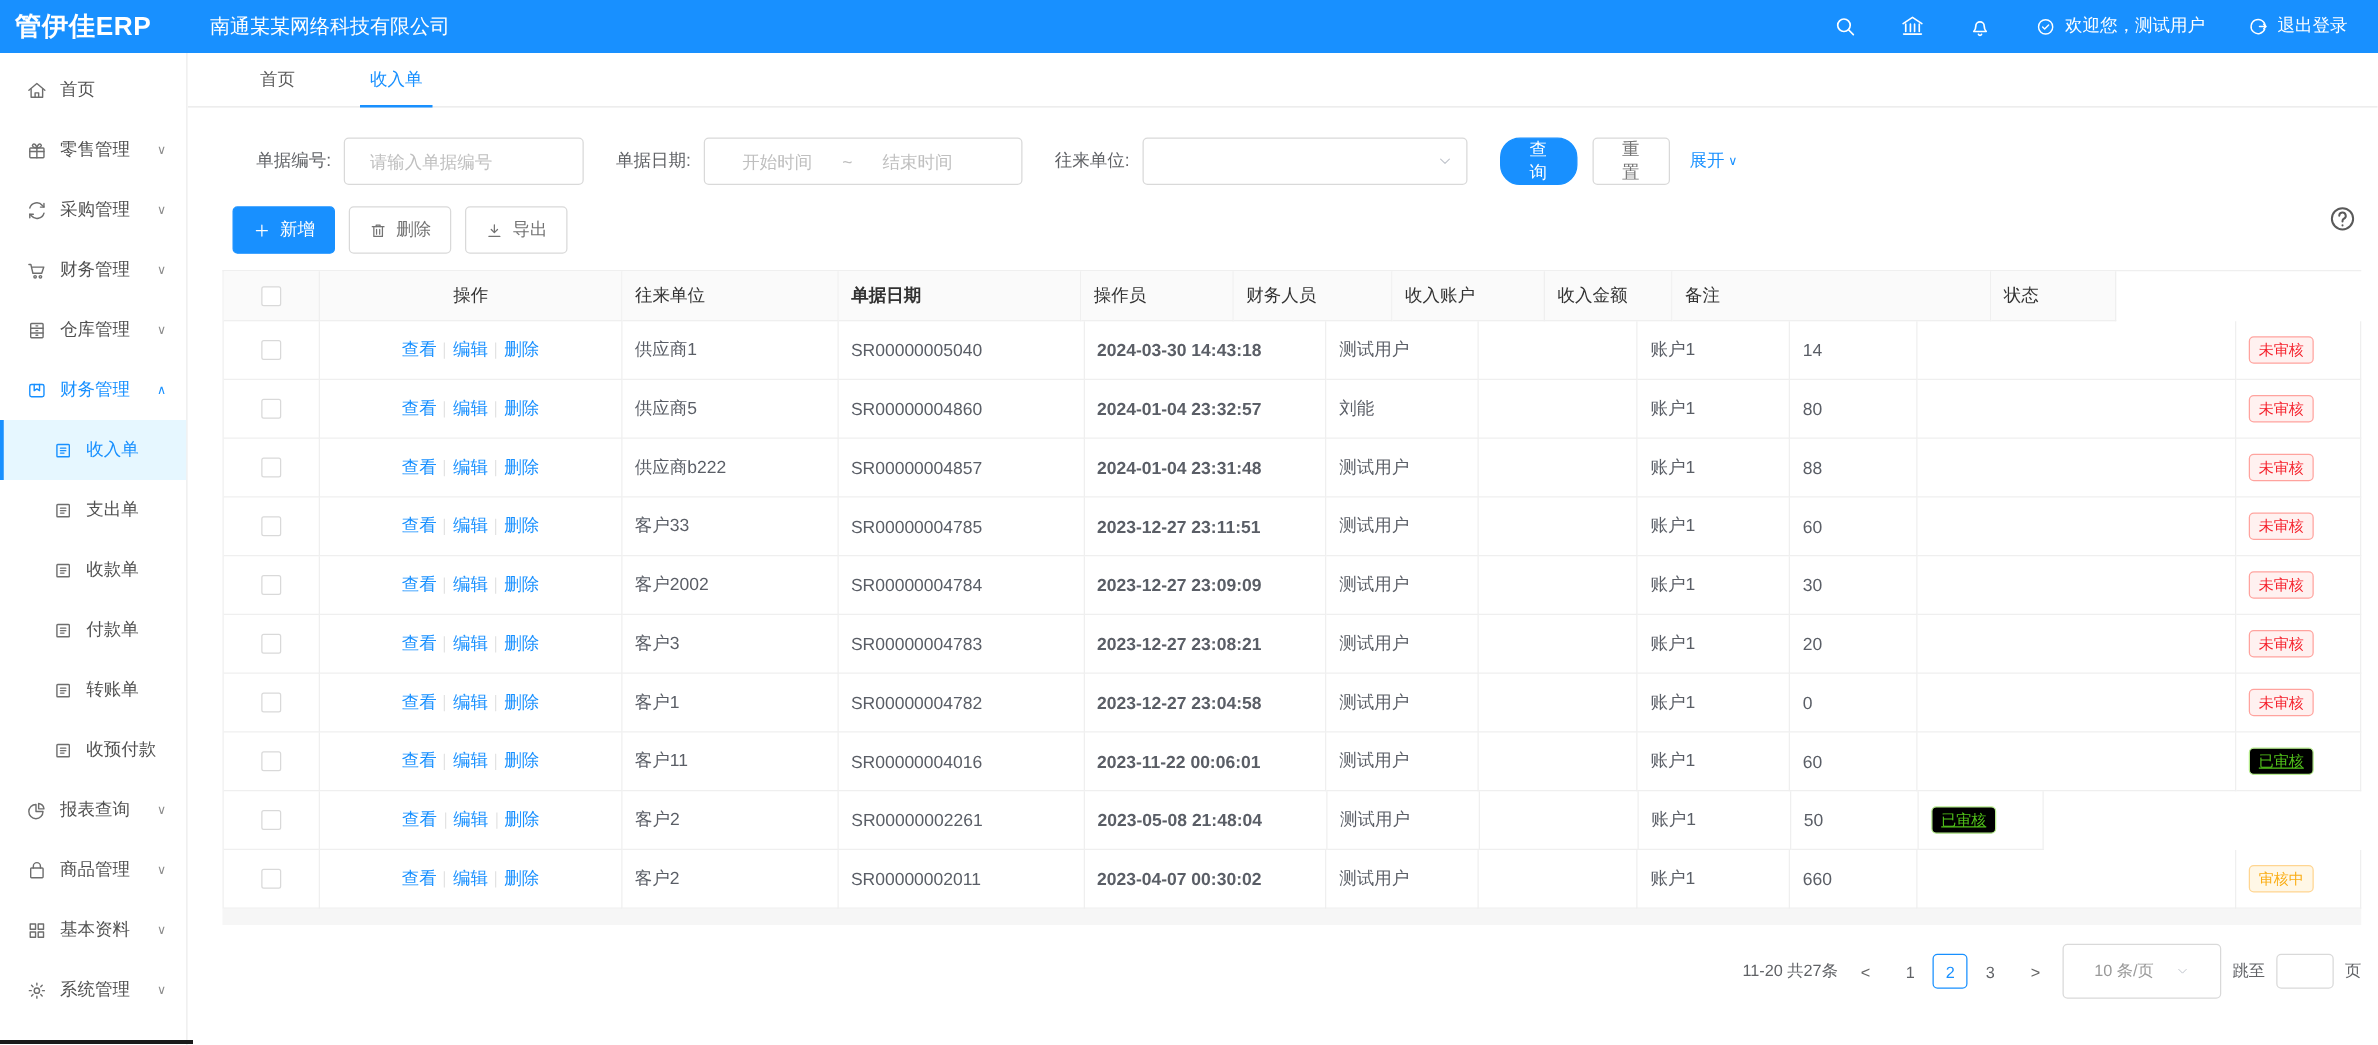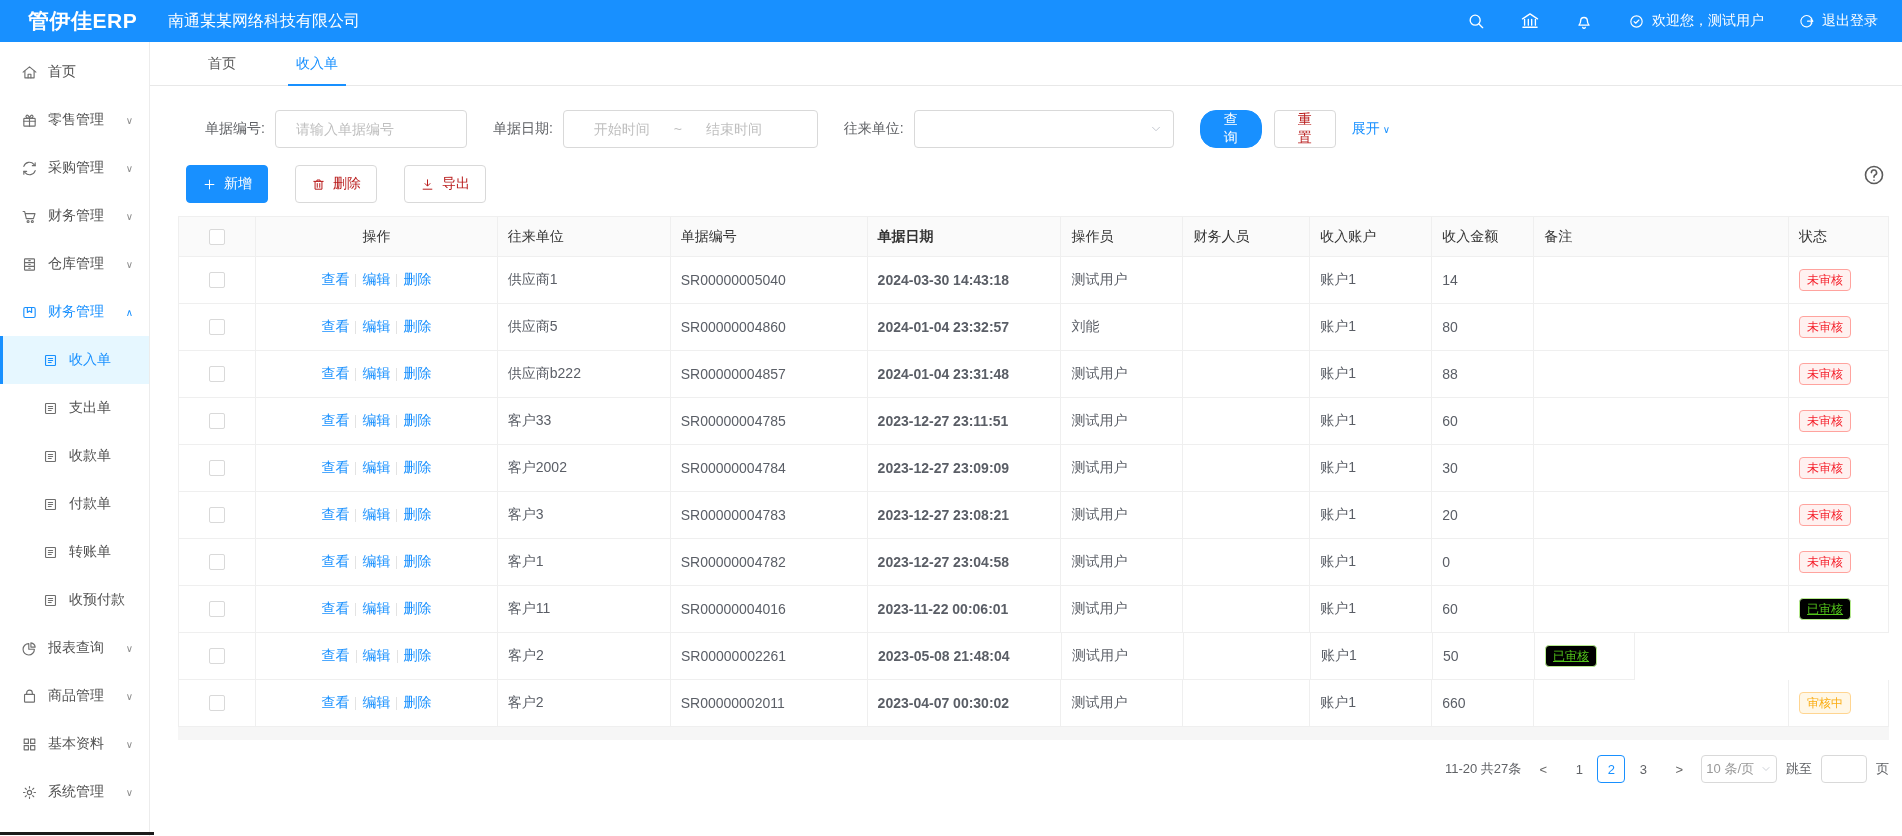--- a/index.html
+++ b/index.html
@@ -3,21 +3,21 @@
 <meta charset="utf-8">
 <style>
   * { margin:0; padding:0; box-sizing:border-box; }
   html,body { width:1902px; height:836px; overflow:hidden; background:#fff;
     font-family:"Liberation Sans","DejaVu Sans",sans-serif; font-size:14px; color:#515a6e; }
   svg { display:block; }
 
   
   .topbar { position:fixed; top:0; left:0; right:0; height:42px; background:#1890ff;
     display:flex; align-items:center; z-index:10; color:#fff; }
-  .logo { width:150px; padding-left:28px; font-size:21px; font-weight:bold; letter-spacing:.5px; }
+  .logo { width:150px; padding-left:12px; font-size:21px; font-weight:bold; letter-spacing:.5px; }
   .company { font-size:16px; margin-left:18px; }
   .topbar-right { margin-left:auto; display:flex; align-items:center; gap:34px; padding-right:24px; }
   .top-ic { width:20px; height:20px; color:#fff; cursor:pointer; }
   .top-group { display:flex; align-items:center; gap:7px; cursor:pointer; }
   .top-group .top-ic { width:17px; height:17px; }
 
   
   .sidebar { position:fixed; top:42px; left:0; bottom:0; width:150px; background:#fff;
     border-right:1px solid #ececec; padding-top:6px; z-index:5; }
   .nav-item { position:relative; height:48px; display:flex; align-items:center;
@@ -51,31 +51,31 @@
   .date-box { width:255px; height:38px; border:1px solid #d9d9d9; border-radius:4px;
     margin-left:10px; display:flex; align-items:center; padding:0 10px; }
   .d-input { border:none; outline:none; width:96px; text-align:center; font-size:14px; color:#515a6e; }
   .d-sep { color:#bfbfbf; padding:0 4px; }
   .sel-box { width:260px; height:38px; border:1px solid #d9d9d9; border-radius:4px;
     margin-left:10px; display:flex; align-items:center; justify-content:flex-end;
     padding:0 10px; cursor:pointer; background:#fff; }
   .sel-box .sel-chev { width:14px; height:14px; color:#c0c4cc; }
   .gap26 { margin-left:26px; }
   .btn { height:38px; border-radius:4px; border:1px solid #d9d9d9; background:#fff;
-    color:#b91c1c; font-size:14px; display:inline-flex; align-items:center; justify-content:center;
+    color:#737373; font-size:14px; display:inline-flex; align-items:center; justify-content:center;
     cursor:pointer; padding:0 15px; }
   .btn.primary { background:#1890ff; border-color:#1890ff; color:#fff; }
   .btn .b-ic { width:15px; height:15px; margin-right:7px; }
   .search-btn { margin-left:26px; width:62px;border-radius:16px; }
   .reset-btn { margin-left:12px; width:62px; }
   .expand { margin-left:16px; color:#1890ff; cursor:pointer; display:flex; align-items:center; gap:3px; }
   .expand .chev { font-size:10px; }
 
   
-  .toolbar { display:flex; align-items:flex-start; gap:27px; margin:17px 0 0 36px; }
+  .toolbar { display:flex; align-items:flex-start; gap:11px; margin:17px 0 0 36px; }
   .help { position:absolute; right:16px; top:121px; width:24px; height:24px; color:#5a5a5a; cursor:pointer; }
 
   
   .table { margin:13px 13px 0 28px; width:1711px; border-top:1px solid #efefef; border-left:1px solid #efefef; font-size:14px; }
   .tr { display:flex; }
   .th, .td { border-right:1px solid #efefef; border-bottom:1px solid #efefef;
     display:flex; align-items:center; padding-left:10px; overflow:hidden; white-space:nowrap; }
   .th { height:40px; background:#fafafa; color:#333; }
   .td { height:47px; color:#5a5e66; }
   .col-check { width:77px; justify-content:center; padding-left:0; }
@@ -100,22 +100,22 @@
   .scroll-strip { margin:0 13px 0 28px; width:1711px; height:13px; background:#f6f6f6; }
 
   
   .pagination { display:flex; align-items:center; justify-content:flex-end; gap:9px;
     margin:15px 13px 0 0; color:#606266; font-size:13px; }
   .pg-arrow { width:26px; height:28px; display:flex; align-items:center; justify-content:center;
     cursor:pointer; color:#666; font-size:13px; }
   .pg-num { min-width:28px; height:28px; display:flex; align-items:center; justify-content:center;
     border-radius:4px; cursor:pointer; }
   .pg-num.current { border:1px solid #1890ff; color:#1890ff; }
-  .pg-size { height:28px; border:1px solid #d9d9d9; border-radius:4px; display:flex; align-items:center;
-    gap:6px; padding:0 4px; color:#999; cursor:pointer; background:#fff; }
+  .pg-size { height:44px; border:1px solid #d9d9d9; border-radius:4px; display:flex; align-items:center;
+    gap:17px; padding:0 24px; color:#999; cursor:pointer; background:#fff; }
   .pg-size .sel-chev { width:12px; height:12px; color:#c0c4cc; }
   .pg-jump-input { width:46px; height:28px; border:1px solid #d9d9d9; border-radius:4px; outline:none; padding:0 6px; }
 </style>
 </head>
 <body>
 
 <div class="topbar">
   <div class="logo">管伊佳ERP</div>
   <div class="company">南通某某网络科技有限公司</div>
   <div class="topbar-right">
@@ -423,21 +423,20 @@
       </svg>
     </span>
 
   <div class="table">
     <div class="tr">
       <div class="th col-check">
           <span class="checkbox"></span>
         </div>
       <div class="th col-actions">操作</div>
       <div class="th col-partner">往来单位</div>
-      <div class="th col-code">单据编号</div>
       <div class="th col-date">单据日期</div>
       <div class="th col-operator">操作员</div>
       <div class="th col-finance">财务人员</div>
       <div class="th col-account">收入账户</div>
       <div class="th col-amount">收入金额</div>
       <div class="th col-remark">备注</div>
       <div class="th col-status">状态</div>
     </div>
     <div>
 

